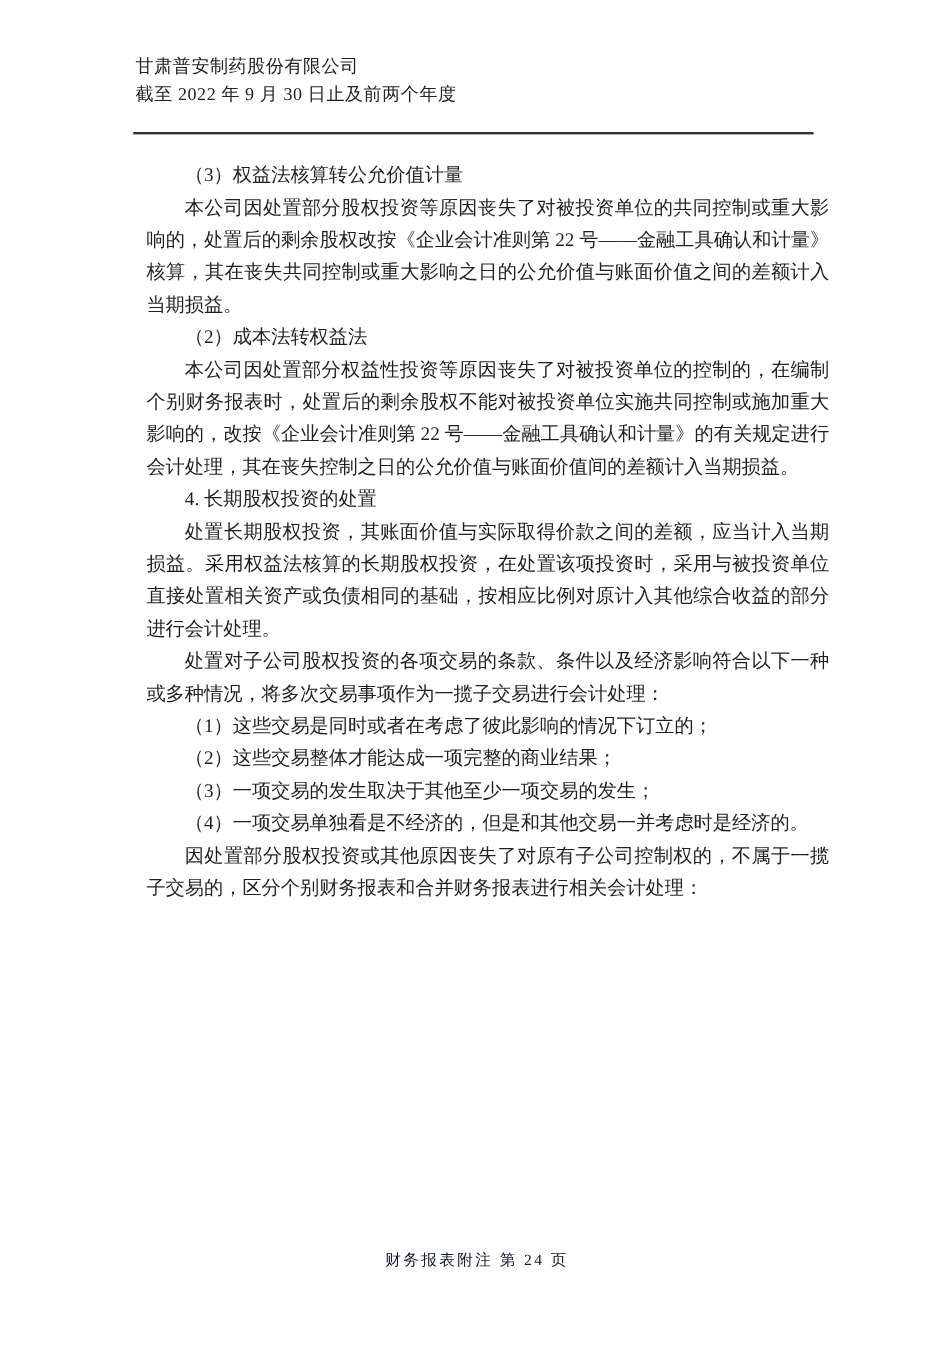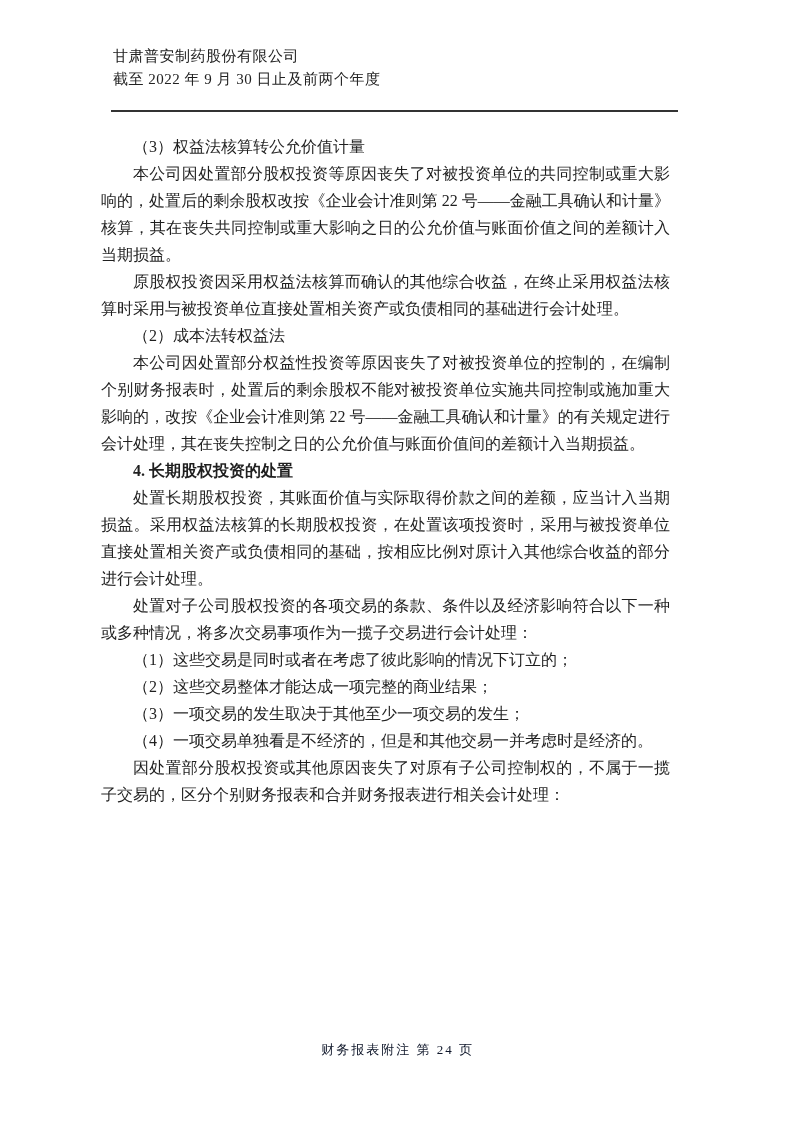--- a/index.html
+++ b/index.html
@@ -30,38 +30,38 @@
   .header-rule {
     position: absolute;
     left: 111px;
     top: 110px;
     width: 567px;
     height: 0;
     border-top: 2px solid #333333;
   }
   .doc-content {
     position: absolute;
-    left: 101px;
+    left: 122px;
     top: 133px;
     width: 569px;
     font-size: 16px;
     line-height: 27px;
     text-align: justify;
     text-justify: inter-ideograph;
   }
   .doc-content p {
     margin: 0;
     padding: 0;
     text-indent: 2em;
   }
   .doc-content p.sub {
     text-align: left;
   }
   .doc-content p.section-heading {
-    font-weight: bold;
+    font-weight: normal;
     text-align: left;
   }
   .doc-footer {
     position: absolute;
     left: 113px;
     top: 1041px;
     width: 569px;
     text-align: center;
     font-size: 13px;
     letter-spacing: 2px;
@@ -76,21 +76,20 @@
   <header class="doc-header">
     <div>甘肃普安制药股份有限公司</div>
     <div>截至 2022 年 9 月 30 日止及前两个年度</div>
   </header>
 
   <div class="header-rule"></div>
 
   <main class="doc-content">
     <p class="sub">（3）权益法核算转公允价值计量</p>
     <p class="body">本公司因处置部分股权投资等原因丧失了对被投资单位的共同控制或重大影响的，处置后的剩余股权改按《企业会计准则第 22 号——金融工具确认和计量》核算，其在丧失共同控制或重大影响之日的公允价值与账面价值之间的差额计入当期损益。</p>
-    <p class="body">原股权投资因采用权益法核算而确认的其他综合收益，在终止采用权益法核算时采用与被投资单位直接处置相关资产或负债相同的基础进行会计处理。</p>
     <p class="sub">（2）成本法转权益法</p>
     <p class="body">本公司因处置部分权益性投资等原因丧失了对被投资单位的控制的，在编制个别财务报表时，处置后的剩余股权不能对被投资单位实施共同控制或施加重大影响的，改按《企业会计准则第 22 号——金融工具确认和计量》的有关规定进行会计处理，其在丧失控制之日的公允价值与账面价值间的差额计入当期损益。</p>
     <p class="section-heading">4. 长期股权投资的处置</p>
     <p class="body">处置长期股权投资，其账面价值与实际取得价款之间的差额，应当计入当期损益。采用权益法核算的长期股权投资，在处置该项投资时，采用与被投资单位直接处置相关资产或负债相同的基础，按相应比例对原计入其他综合收益的部分进行会计处理。</p>
     <p class="body">处置对子公司股权投资的各项交易的条款、条件以及经济影响符合以下一种或多种情况，将多次交易事项作为一揽子交易进行会计处理：</p>
     <p class="sub">（1）这些交易是同时或者在考虑了彼此影响的情况下订立的；</p>
     <p class="sub">（2）这些交易整体才能达成一项完整的商业结果；</p>
     <p class="sub">（3）一项交易的发生取决于其他至少一项交易的发生；</p>
     <p class="sub">（4）一项交易单独看是不经济的，但是和其他交易一并考虑时是经济的。</p>
     <p class="body">因处置部分股权投资或其他原因丧失了对原有子公司控制权的，不属于一揽子交易的，区分个别财务报表和合并财务报表进行相关会计处理：</p>

